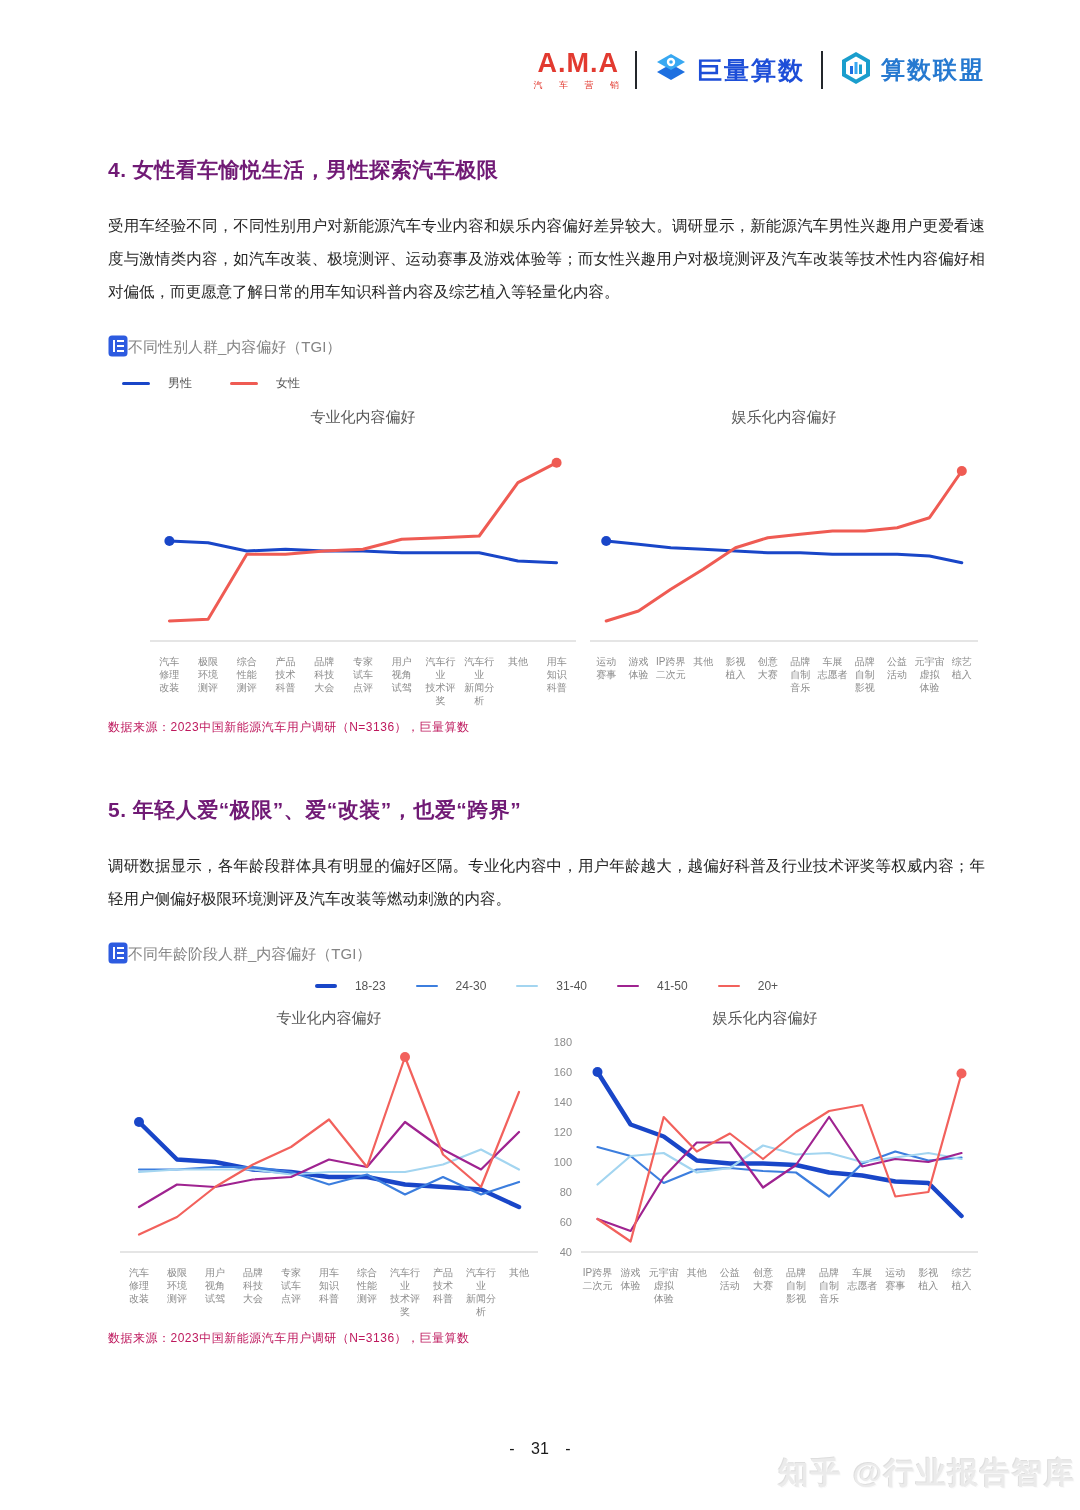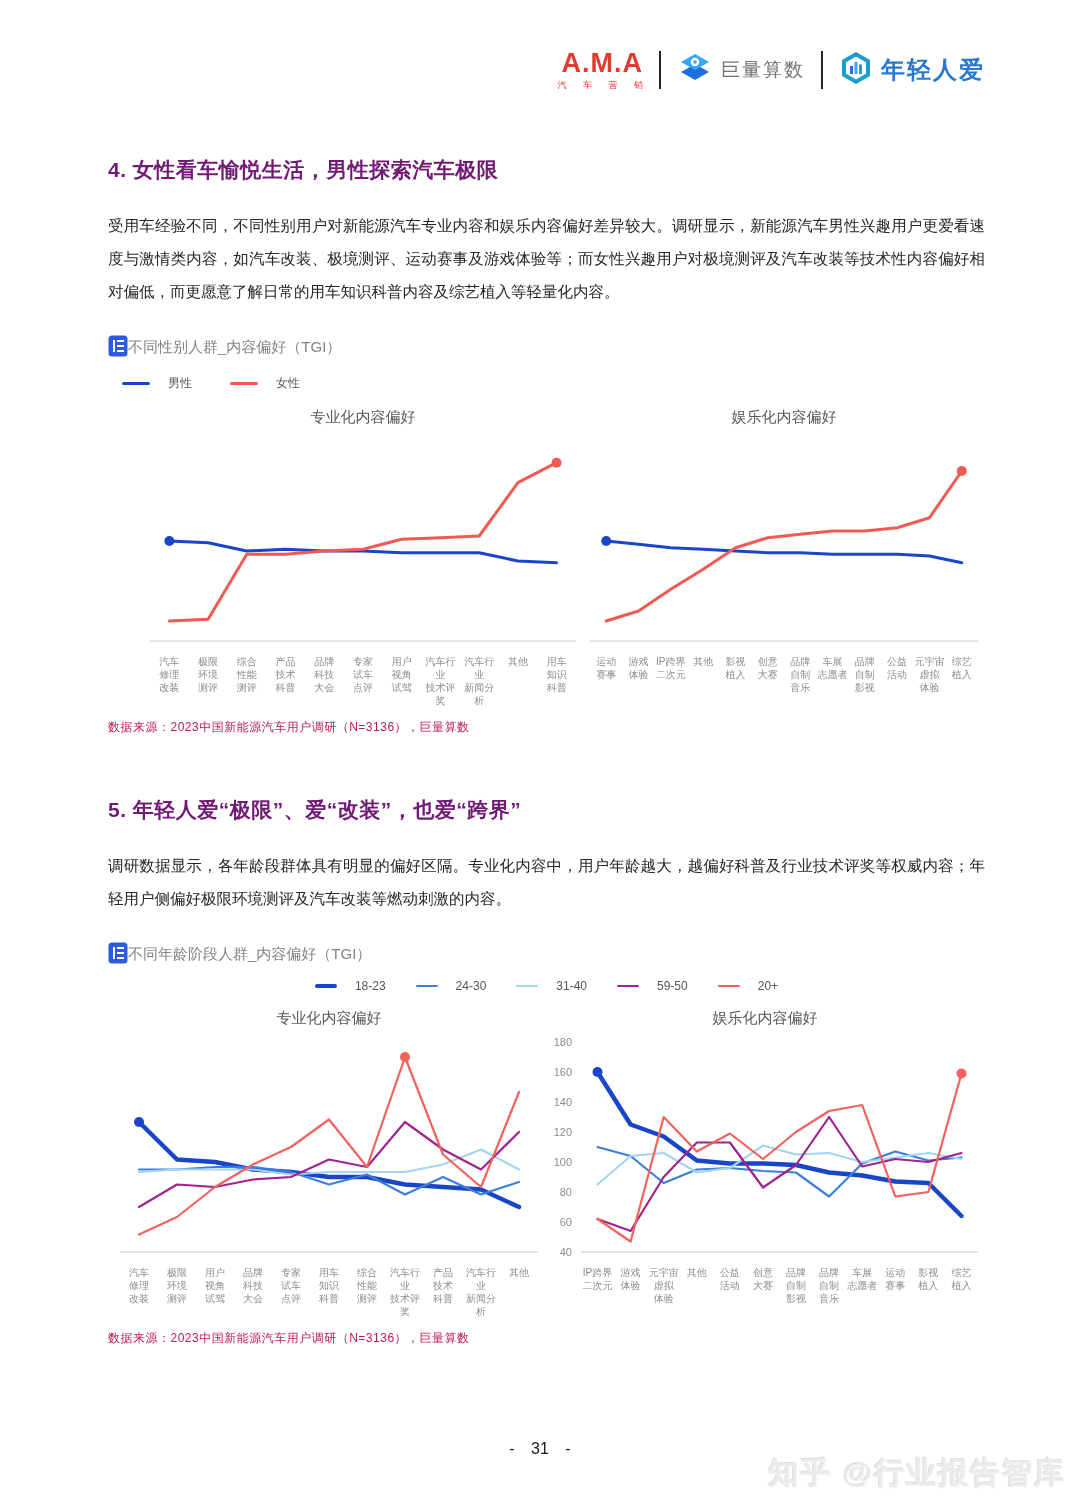--- a/index.html
+++ b/index.html
@@ -7,21 +7,21 @@
         font-family:"Liberation Sans","DejaVu Sans",sans-serif;color:#262626;}
   .content{padding:0 95px 0 108px;}
 
   
   .hdr{display:flex;justify-content:flex-end;align-items:center;gap:16px;padding-top:44px;height:52px;}
   .ama{display:flex;flex-direction:column;align-items:flex-end;line-height:1;}
   .ama-title{color:#e23a30;font-weight:800;font-size:27px;letter-spacing:1px;}
   .ama-sub{color:#e23a30;font-size:9px;letter-spacing:7px;margin-top:4px;margin-right:-7px;}
   .hdr-div{width:2px;height:38px;background:#23262b;}
   .logo-item{display:flex;align-items:center;gap:8px;}
-  .jl-text{color:#737373;font-weight:400;font-size:19px;letter-spacing:2px;}
+  .jl-text{color:#1d4ed8;font-weight:700;font-size:25px;letter-spacing:2px;}
   .ss-text{color:#2679d0;font-weight:700;font-size:24px;letter-spacing:2px;}
 
   
   .sec-title{margin-top:60px;font-size:21px;font-weight:700;color:#701a75;letter-spacing:.5px;}
   .para{margin-top:25px;font-size:15.5px;line-height:33px;text-align:justify;color:#262626;}
   .para2{margin-top:16px;}
 
   .chart-hdr{margin-top:27px;display:flex;align-items:center;color:#848484;font-size:15px;}
   .legend{display:flex;align-items:center;margin-top:15px;}
   .legend.left{padding-left:14px;gap:38px;}
@@ -34,21 +34,21 @@
   .chart .chart-title{text-align:center;font-size:15px;color:#595959;margin:12px 0 0 0;}
   .xlabels{display:flex;margin-top:2px;}
   .xlabels span{flex:1;text-align:center;font-size:10px;line-height:1.3;color:#8c8c8c;white-space:pre-line;}
   .source{margin-top:12px;font-size:12px;color:#be185d;letter-spacing:.5px;}
 
   .s5{margin-top:34px;}
 
   
   .pageno{position:absolute;left:0;bottom:52px;width:100%;text-align:center;
           font-size:16px;color:#1a1a1a;word-spacing:12px;}
-  .watermark{position:absolute;right:14px;bottom:16px;font-size:30px;font-weight:700;
+  .watermark{position:absolute;right:4px;bottom:16px;font-size:30px;font-weight:700;
              color:#ebebeb;text-shadow:1px 1px 0 #fafafa,-1px -1px 0 #dedede;letter-spacing:2px;}
 </style>
 </head>
 <body>
 
 <div class="page">
 
   <div class="hdr content">
     <div class="ama">
       <span class="ama-title">A.M.A</span>
@@ -70,21 +70,21 @@
     <div class="logo-item">
       <span>
         <svg width="34" height="36" viewBox="0 0 34 36">
           <path d="M17 2 L31 10 L31 26 L17 34 L3 26 L3 10 Z" fill="#1a9ecd"></path>
           <path d="M17 6.5 L27 12.2 L27 23.8 L17 29.5 L7 23.8 L7 12.2 Z" fill="#ffffff"></path>
           <rect x="11" y="16" width="3" height="8" fill="#1d6fe0"></rect>
           <rect x="15.5" y="12" width="3" height="12" fill="#38a8f2"></rect>
           <rect x="20" y="14.5" width="3" height="9.5" fill="#1a9ecd"></rect>
         </svg>
       </span>
-      <span class="ss-text">年轻人爱</span>
+      <span class="ss-text">算数联盟</span>
     </div>
   </div>
 
   <div class="content">
 
     <div class="sec-title">4. 女性看车愉悦生活，男性探索汽车极限</div>
     <div class="para">受用车经验不同，不同性别用户对新能源汽车专业内容和娱乐内容偏好差异较大。调研显示，新能源汽车男性兴趣用户更爱看速度与激情类内容，如汽车改装、极境测评、运动赛事及游戏体验等；而女性兴趣用户对极境测评及汽车改装等技术性内容偏好相对偏低，而更愿意了解日常的用车知识科普内容及综艺植入等轻量化内容。</div>
 
     <div class="chart-hdr">
       <span>
@@ -217,21 +217,21 @@
           <span class="leg-item">
             <span class="leg-swatch" style="height:2.5px;background:#3c7ede"></span>
             <span>24-30</span>
           </span>
           <span class="leg-item">
             <span class="leg-swatch" style="height:2.5px;background:#a3d5f0"></span>
             <span>31-40</span>
           </span>
           <span class="leg-item">
             <span class="leg-swatch" style="height:2.5px;background:#9f2390"></span>
-            <span>59-50</span>
+            <span>41-50</span>
           </span>
           <span class="leg-item">
             <span class="leg-swatch" style="height:2.5px;background:#f2615c"></span>
             <span>20+</span>
           </span>
         </div>
 
       <div class="charts-row">
         <div class="chart" style="width:432px">
           <div class="chart-title">专业化内容偏好</div>

